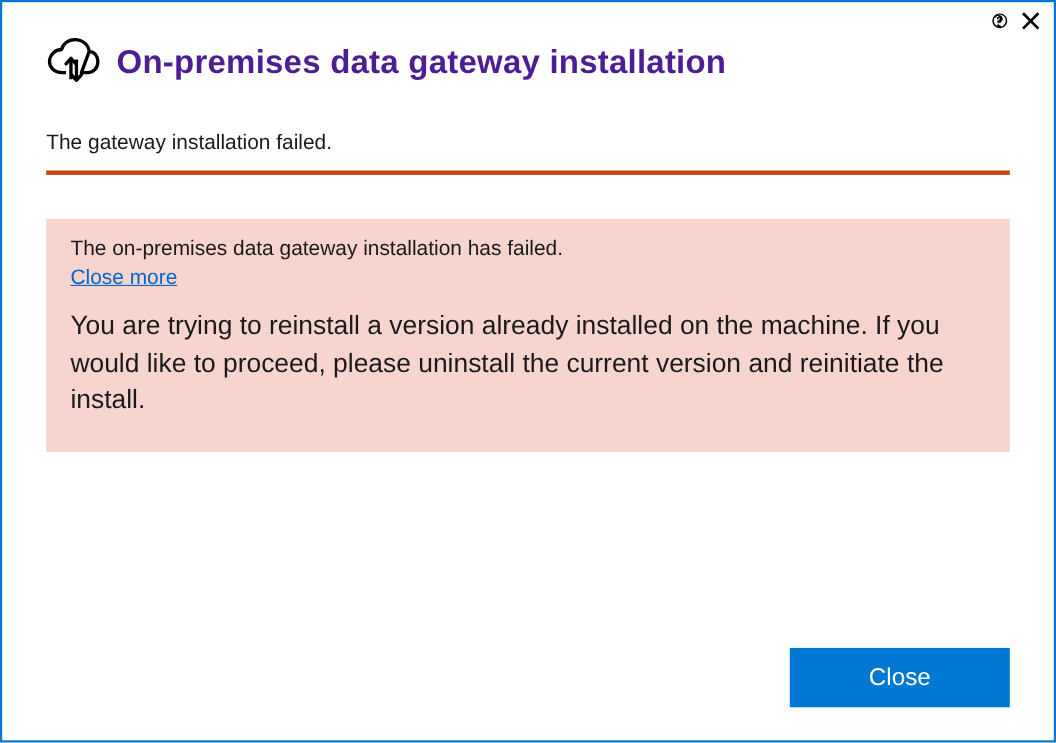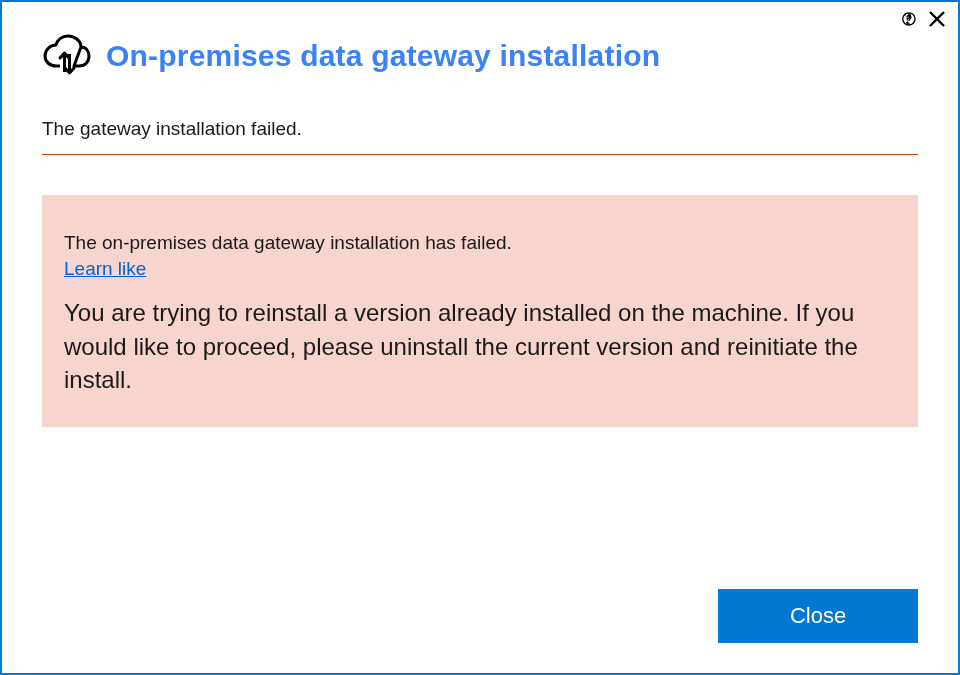--- a/index.html
+++ b/index.html
@@ -51,33 +51,33 @@
       align-items: center;
       gap: 14px;
       margin-bottom: 38px;
     }
     .cloud-icon {
       flex-shrink: 0;
     }
     .page-title {
       font-size: 30px;
       font-weight: 600;
-      color: #3b82f6;
+      color: #4c1d95;
       letter-spacing: 0.2px;
     }
     .status-line {
       font-size: 19px;
       color: #1a1a1a;
       padding-bottom: 14px;
-      border-bottom: 1px solid #c2410c;
+      border-bottom: 4px solid #c2410c;
       margin-bottom: 40px;
     }
     .error-box {
       background: #f7d4cd;
-      padding: 37px 22px 30px 22px;
+      padding: 17px 22px 30px 22px;
     }
     .error-heading {
       font-size: 19px;
       color: #1a1a1a;
       margin-bottom: 4px;
     }
     .learn-more {
       color: #0066cc;
       text-decoration: underline;
       font-size: 19px;
@@ -148,21 +148,21 @@
           <polyline points="23,36 27.5,41 32,36" fill="none" stroke="#000" stroke-width="3" stroke-linecap="round" stroke-linejoin="round"></polyline>
         </svg>
       </span>
       <h1 class="page-title">On-premises data gateway installation</h1>
     </div>
 
     <div class="status-line">The gateway installation failed.</div>
 
     <div class="error-box">
       <div class="error-heading">The on-premises data gateway installation has failed.</div>
-      <a class="learn-more">Learn like</a>
+      <a class="learn-more">Close more</a>
       <div class="error-body">You are trying to reinstall a version already installed on the machine. If you would like to proceed, please uninstall the current version and reinitiate the install.</div>
     </div>
 
     <div class="footer">
       <button class="close-button">Close</button>
     </div>
 
   </div>
 </div>
 

